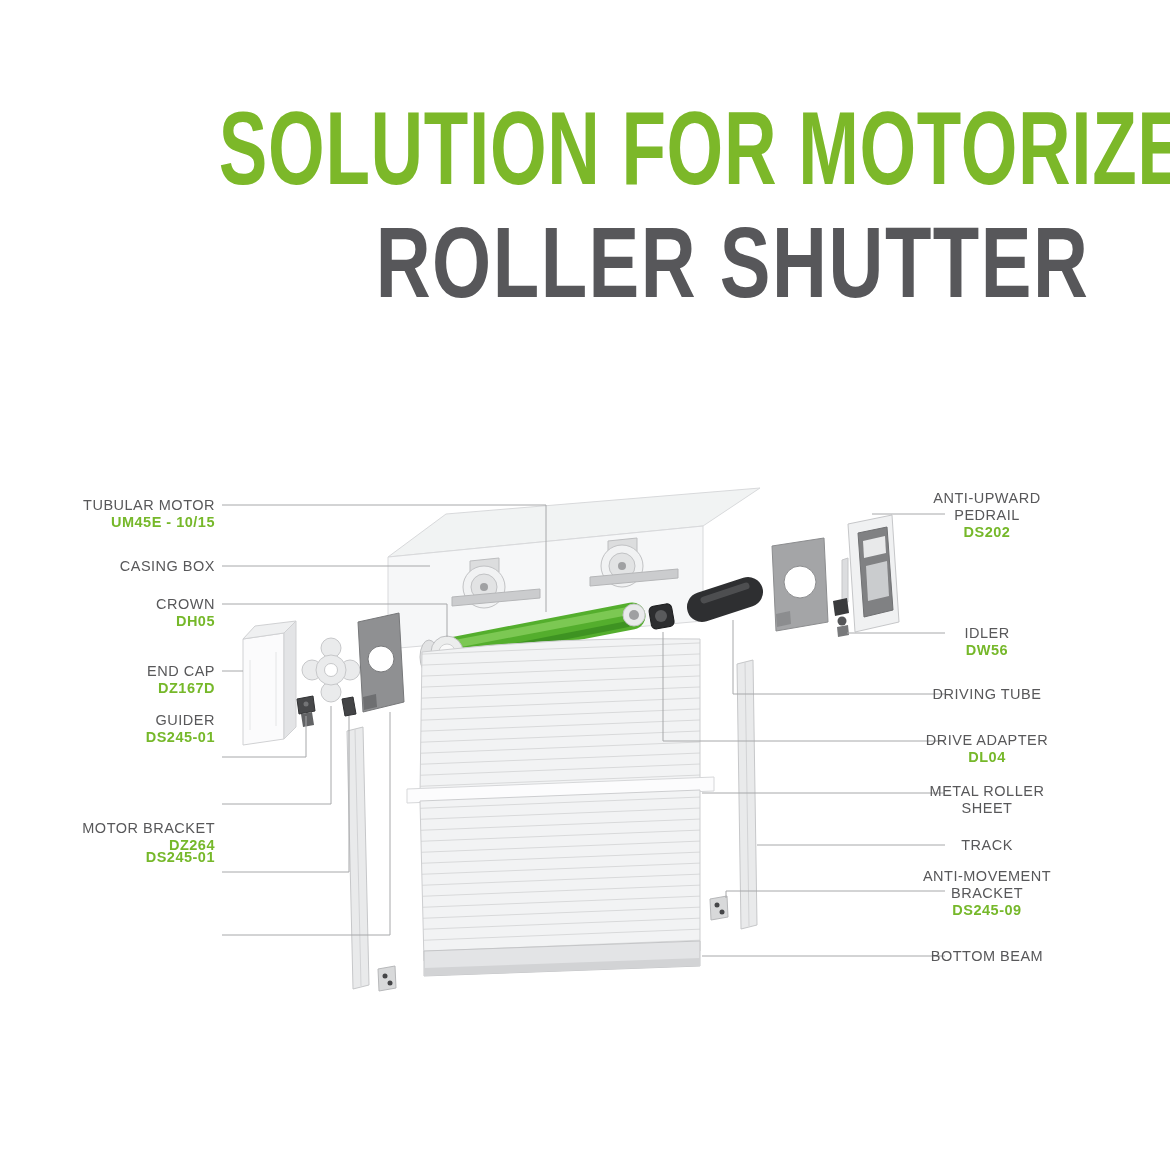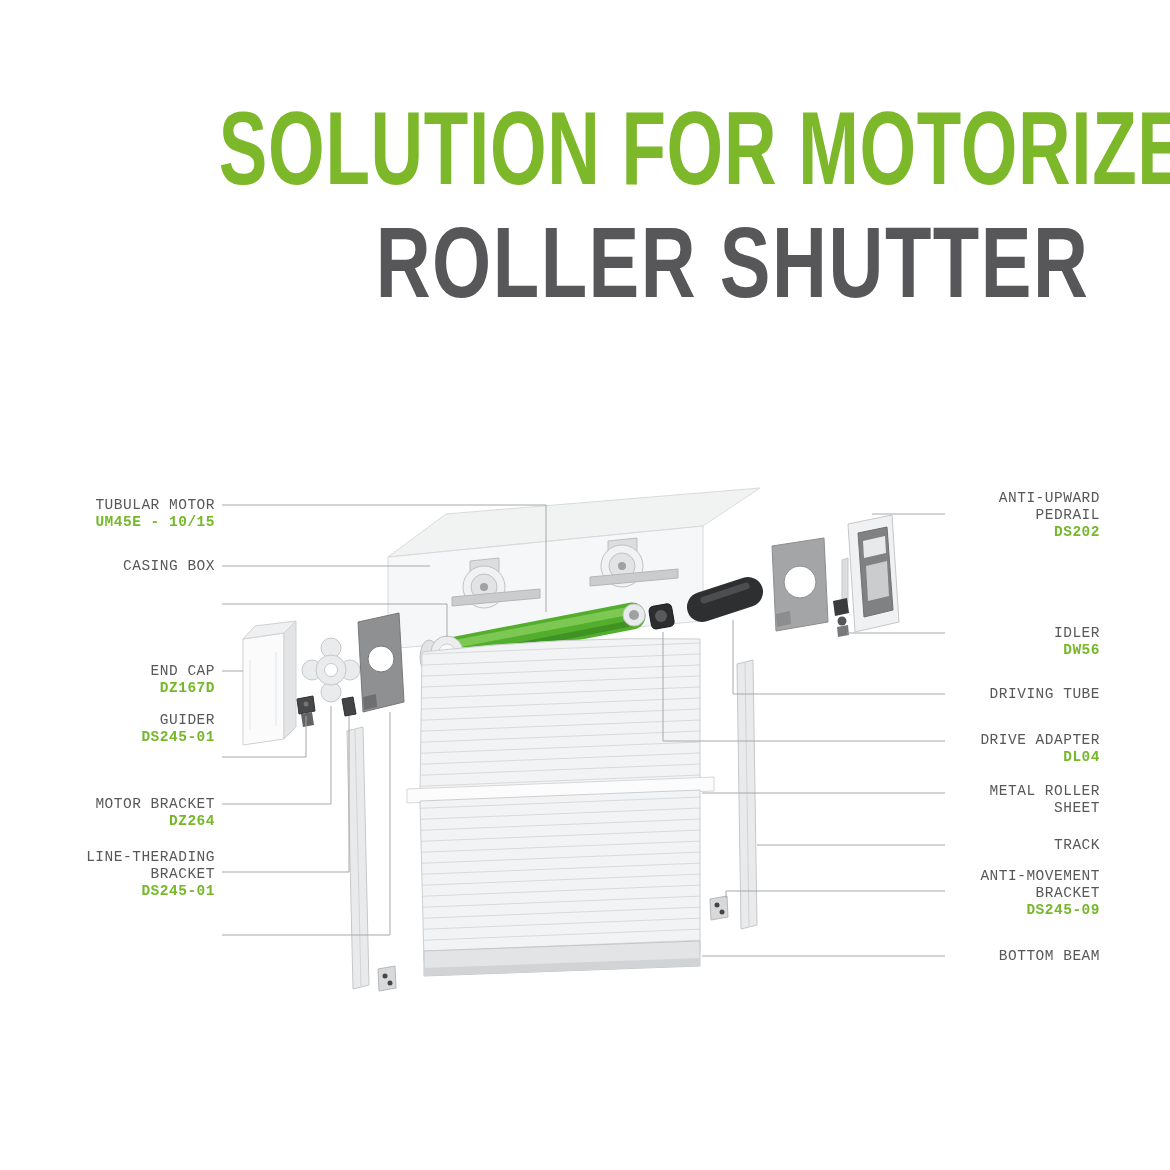--- a/index.html
+++ b/index.html
@@ -14,23 +14,23 @@
     letter-spacing:1px;white-space:nowrap;
   }
   .title1 > span{display:inline-block;transform:scaleX(0.70);transform-origin:center;}
   .title2{
     position:absolute;top:212px;left:148px;width:1170px;text-align:center;
     font-size:100px;font-weight:bold;line-height:1;color:#57575a;
     letter-spacing:2px;white-space:nowrap;
   }
   .title2 > span{display:inline-block;transform:scaleX(0.76);transform-origin:center;}
   
-  .lab{position:absolute;font-family:Liberation Mono, monospace;}
+  .lab{position:absolute;}
   .lab.left{right:955px;width:165px;text-align:right;}
-  .lab.right{left:950px;width:150px;text-align:right;}
+  .lab.right{left:912px;width:150px;text-align:center;}
   .lab-name{
     font-size:14.5px;line-height:17px;letter-spacing:0.5px;
     color:#58585a;text-transform:uppercase;
   }
   .lab-code{
     font-size:14.5px;line-height:17px;letter-spacing:0.5px;
     color:#76b82a;font-weight:bold;
   }
   .lab-code:empty{display:none;}
   
@@ -192,34 +192,37 @@
   </svg>
 
   <div class="lab left" style="top:497px">
     <div class="lab-name">TUBULAR MOTOR</div>
     <div class="lab-code">UM45E - 10/15</div>
   </div>
   <div class="lab left" style="top:558px">
     <div class="lab-name">CASING BOX</div>
 
   </div>
+  <div class="lab left" style="top:596px">
+    <div class="lab-name">CROWN</div>
+    <div class="lab-code">DH05</div>
+  </div>
   <div class="lab left" style="top:663px">
     <div class="lab-name">END CAP</div>
     <div class="lab-code">DZ167D</div>
   </div>
   <div class="lab left" style="top:712px">
     <div class="lab-name">GUIDER</div>
     <div class="lab-code">DS245-01</div>
   </div>
-  <div class="lab left" style="top:796px">
+  <div class="lab left" style="top:820px">
     <div class="lab-name">MOTOR BRACKET</div>
     <div class="lab-code">DZ264</div>
   </div>
   <div class="lab left" style="top:849px">
-    <div class="lab-name">LINE-THERADING BRACKET</div>
     <div class="lab-code">DS245-01</div>
   </div>
 
   <div class="lab right" style="top:490px">
     <div class="lab-name">ANTI-UPWARD PEDRAIL</div>
     <div class="lab-code">DS202</div>
   </div>
   <div class="lab right" style="top:625px">
     <div class="lab-name">IDLER</div>
     <div class="lab-code">DW56</div>

